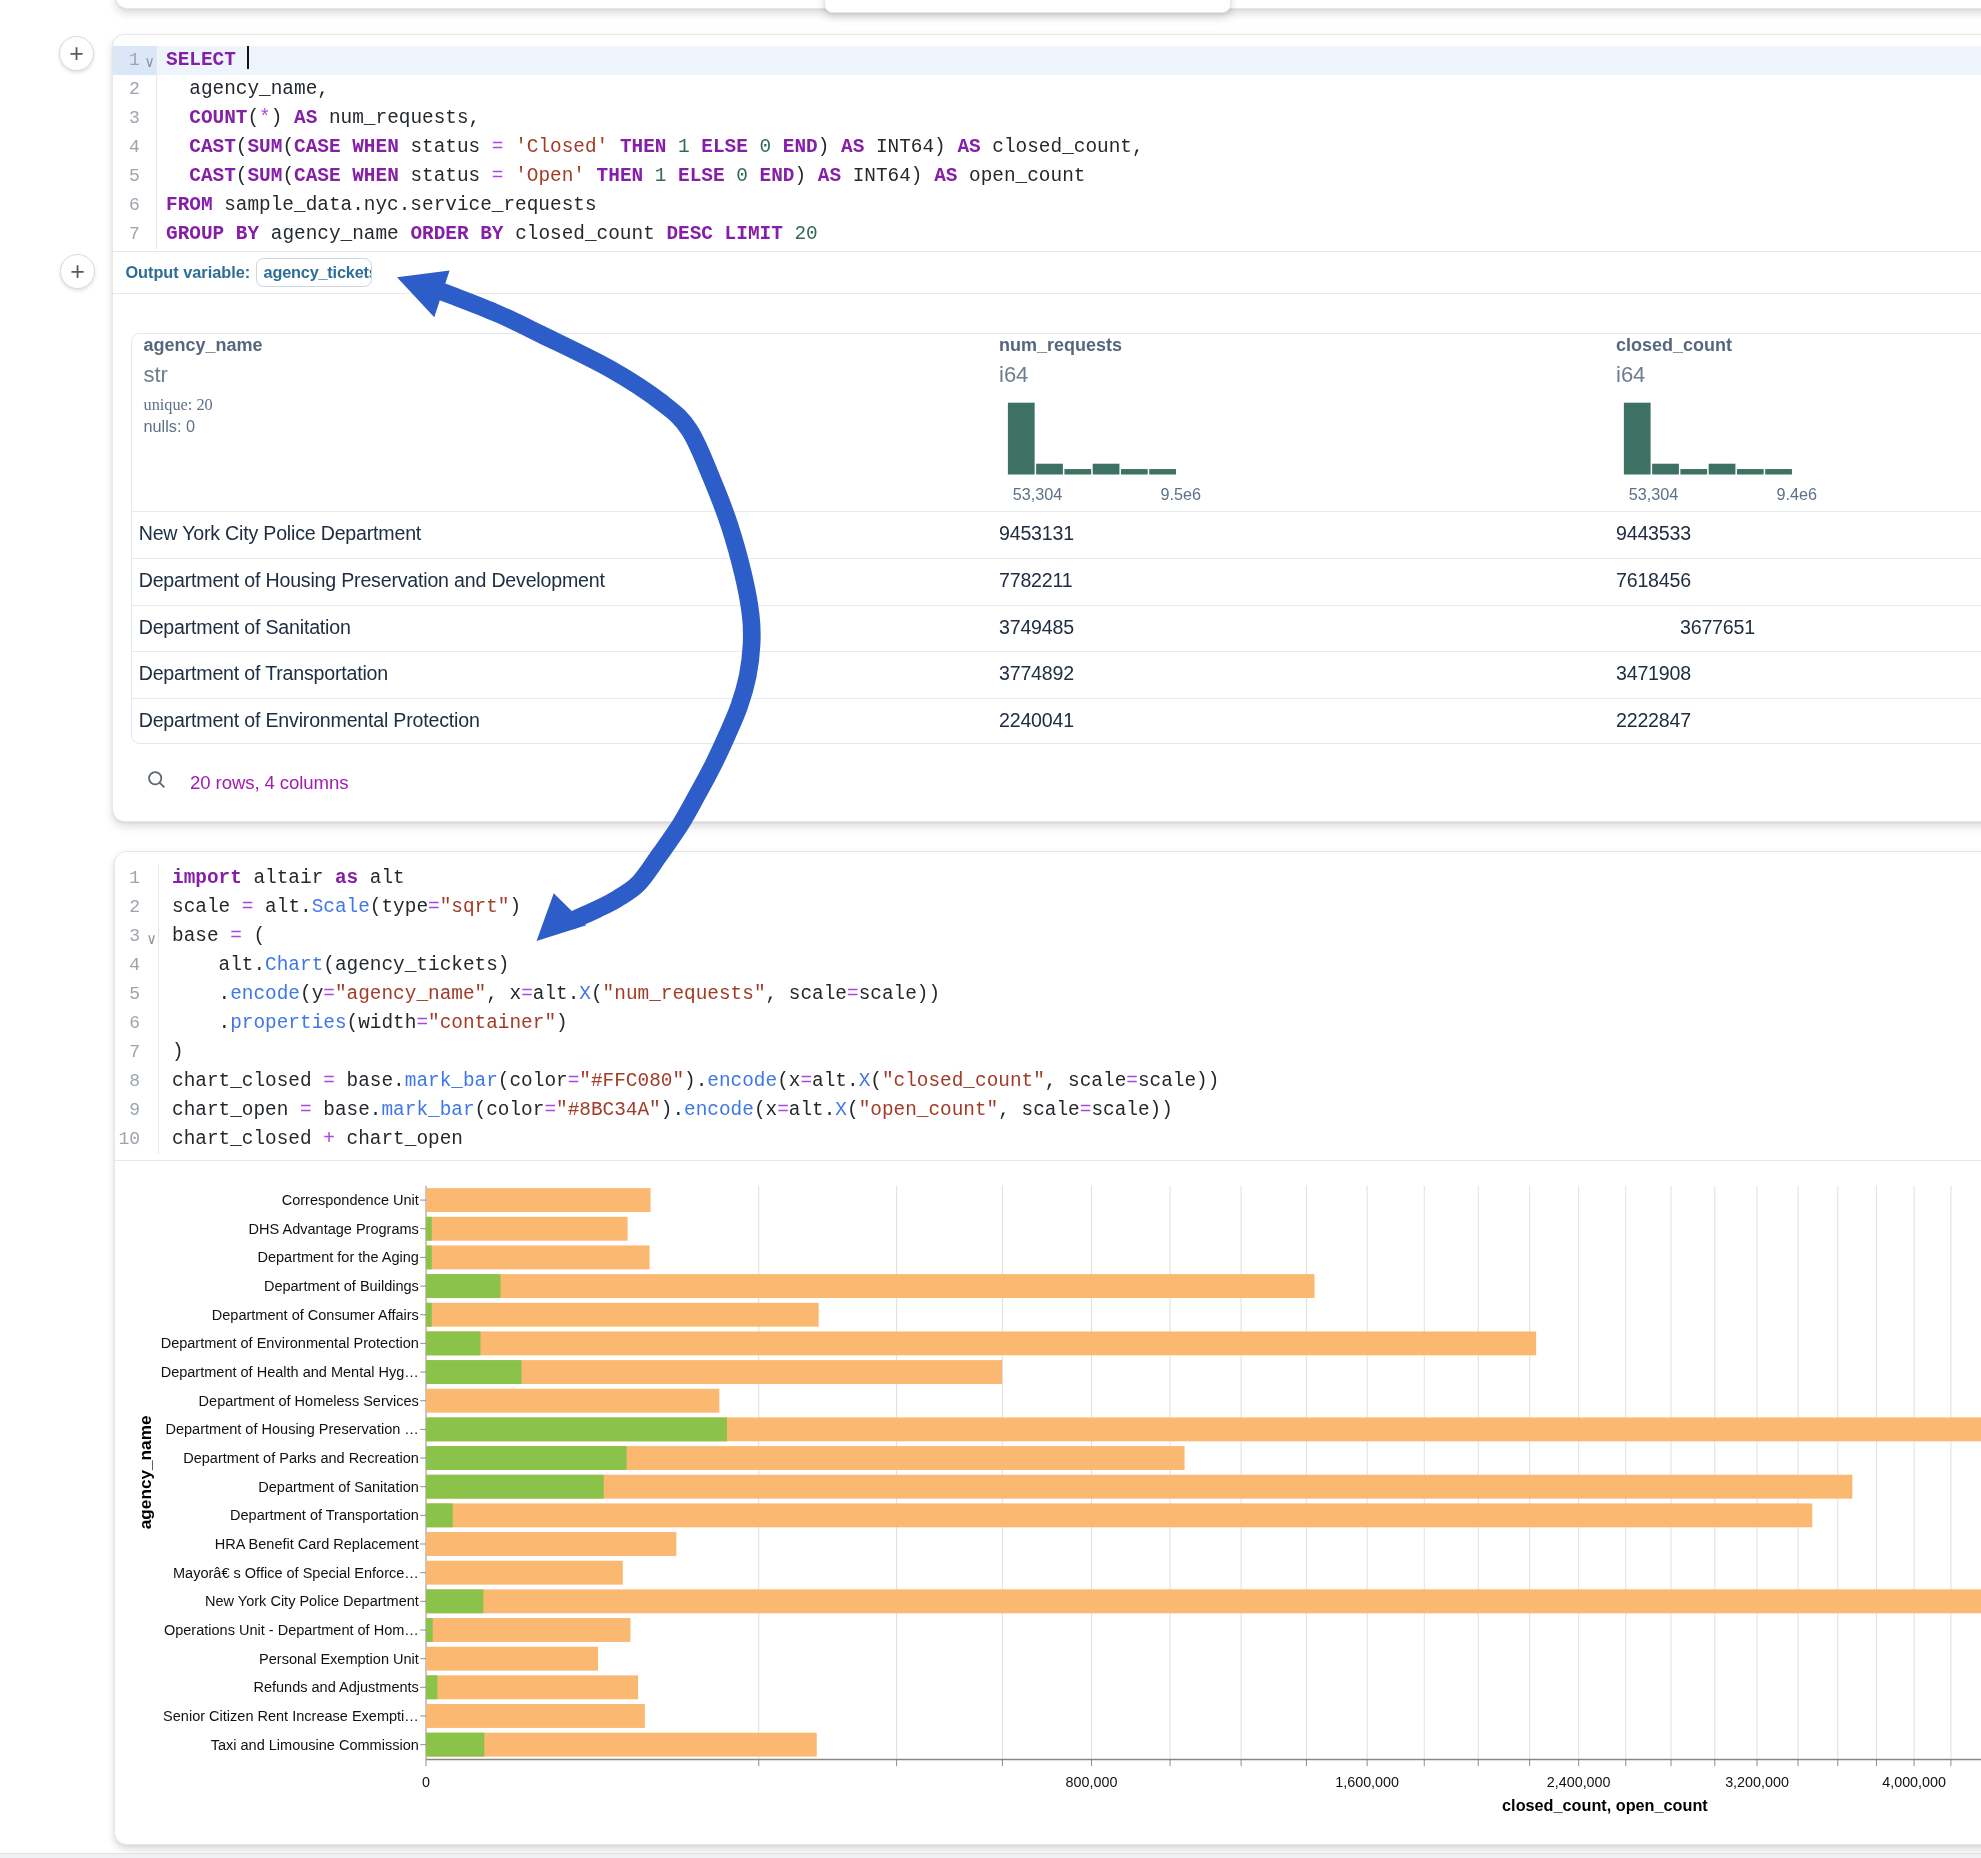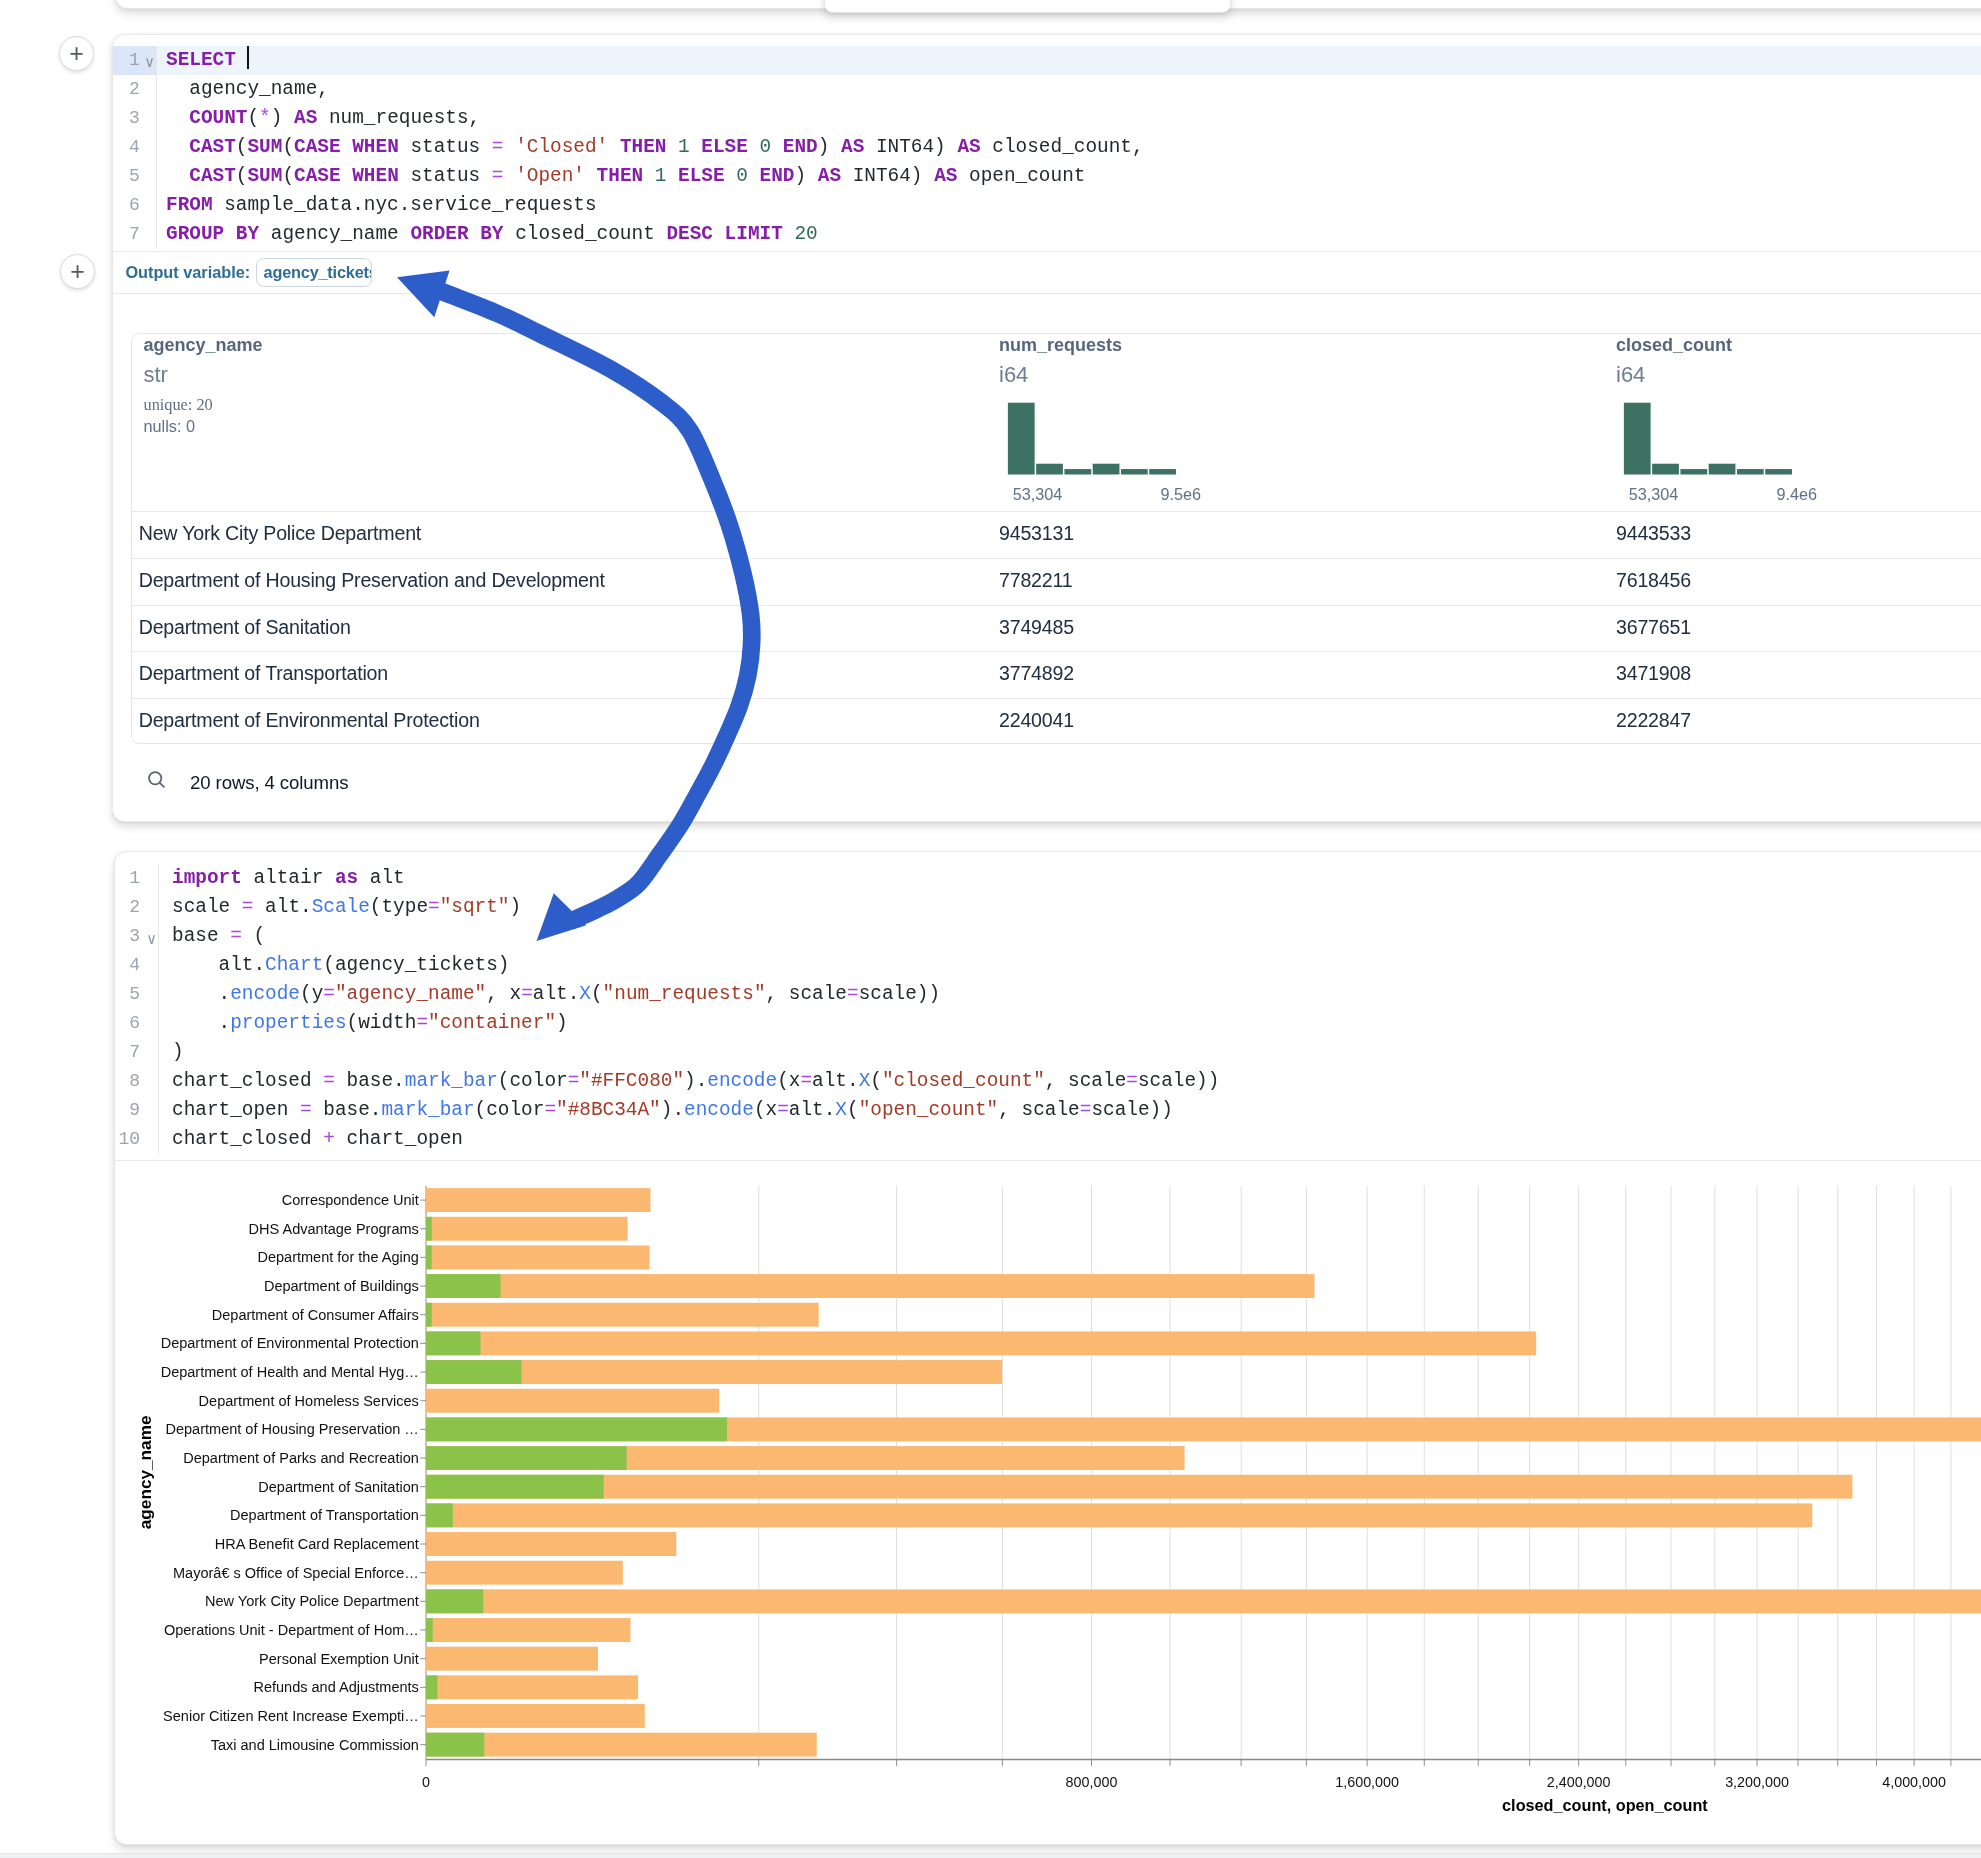--- a/index.html
+++ b/index.html
@@ -32,21 +32,21 @@
   overflow:hidden; white-space:nowrap; font-weight:bold; font-size:16.3px; color:#2e6e96;
   letter-spacing:-0.2px; padding:3.8px 0 0 6.7px; }
 .tbl { position:absolute; border:1px solid #e4e7ea; border-radius:8.6px; background:transparent; }
 .thname { position:absolute; font-weight:bold; font-size:18px; color:#56677d; }
 .thtype { position:absolute; font-size:22px; color:#6e7e90; }
 .thstat { position:absolute; font-size:16.3px; color:#5e7188; }
 .thsvg { position:absolute; }
 .trow { position:absolute; left:0; right:0; height:47px; border-top:1px solid #e7eaed; }
 .rc { position:absolute; top:46%; transform:translateY(-50%); font-size:19.6px; color:#202e42;
   letter-spacing:-0.2px; white-space:nowrap; }
-.tfoot { position:absolute; font-size:18.6px; letter-spacing:-0.1px; color:#0f172a;text-align:center; }
+.tfoot { position:absolute; font-size:18.6px; letter-spacing:-0.1px; color:#a21caf;text-align:center; }
 .chart { position:absolute; }
 .arrow { position:absolute; left:0; top:0; pointer-events:none; }
 </style></head>
 <body>
 <div class="page">
   <div class="cell" style="left:115px; top:-76px; width:2179px; height:85px;"></div>
   <div class="cell" style="left:824px; top:-19px; width:407px; height:32px; border-radius:0 0 8.6px 8.6px;"></div>
 
   <div class="plus" style="left:59px; top:36px;">+</div>
   <div class="plus" style="left:60px; top:254px;">+</div>
@@ -80,21 +80,21 @@
           <span class="rc" style="left:1484px">9443533</span>
         </div>
       <div class="trow" style="top:224px">
           <span class="rc" style="left:6.7px">Department of Housing Preservation and Development</span>
           <span class="rc" style="left:867px">7782211</span>
           <span class="rc" style="left:1484px">7618456</span>
         </div>
       <div class="trow" style="top:271px">
           <span class="rc" style="left:6.7px">Department of Sanitation</span>
           <span class="rc" style="left:867px">3749485</span>
-          <span class="rc" style="left:1484px">3677651</span>
+          <span class="rc" style="left:1548px">3677651</span>
         </div>
       <div class="trow" style="top:317px">
           <span class="rc" style="left:6.7px">Department of Transportation</span>
           <span class="rc" style="left:867px">3774892</span>
           <span class="rc" style="left:1484px">3471908</span>
         </div>
       <div class="trow" style="top:364px">
           <span class="rc" style="left:6.7px">Department of Environmental Protection</span>
           <span class="rc" style="left:867px">2240041</span>
           <span class="rc" style="left:1484px">2222847</span>

